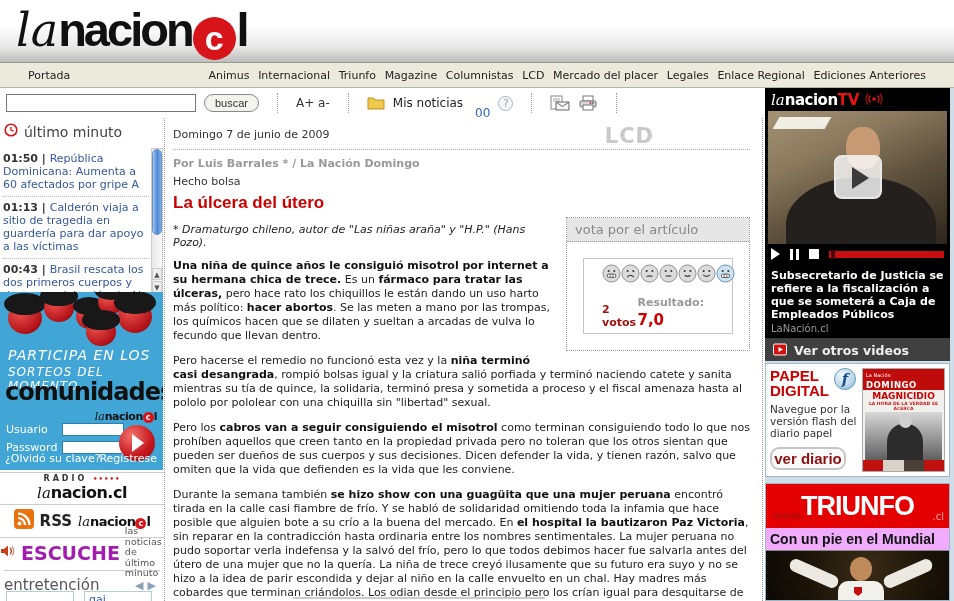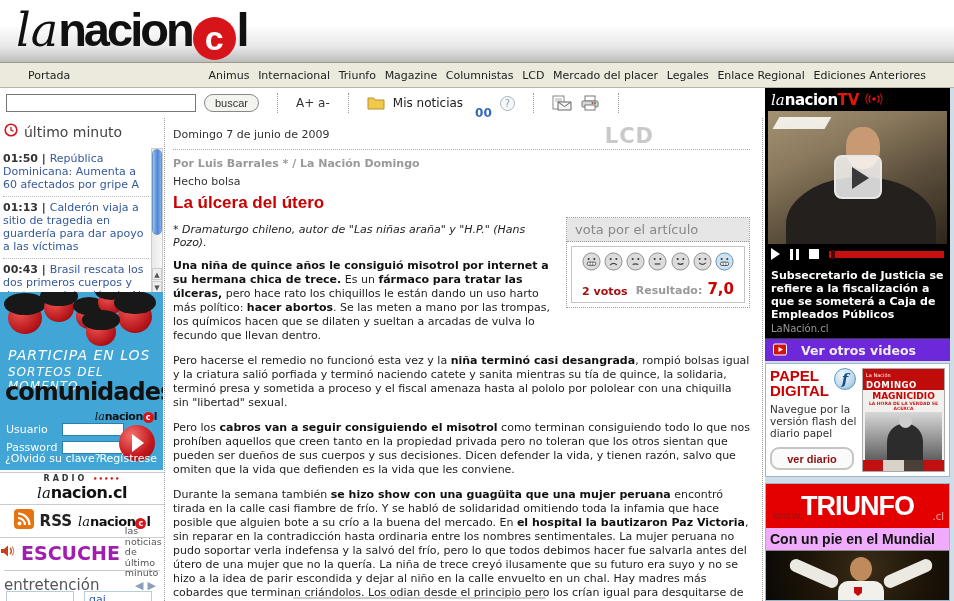--- a/index.html
+++ b/index.html
@@ -28,21 +28,21 @@
 
   
   #toolbar { position:absolute; left:0; top:88px; width:765px; height:30px; background:#fff;
              display:flex; align-items:center; gap:8px; padding:0 6px; }
   #search-input { width:190px; height:18px; border:1px solid #777; font-size:11px; padding:0 3px; }
   #search-btn { height:18px; border:1px solid #888; border-radius:9px; background:#f4f4ef;
              font-size:11px; padding:0 10px; color:#333; cursor:pointer; }
   .tsep { border-left:1px dotted #999; height:20px; margin:0 10px; }
   #fontsize { font-size:12px; color:#333; cursor:pointer; }
   .tb-label { font-size:12px; color:#222; cursor:pointer; }
-  #news-count { font-size:12px; color:#3366bb; font-weight:bold; margin-left:4px;margin-top:20px; }
+  #news-count { font-size:12px; color:#3366bb; font-weight:normal; margin-left:4px;margin-top:20px; }
   .help-circ { display:inline-block; width:15px; height:15px; border-radius:50%;
              border:1px solid #aab4be; color:#8fa0ae; font-size:10px; text-align:center;
              line-height:13px; background:#f4f8fb; cursor:pointer; }
   .tico { display:inline-flex; cursor:pointer; }
 
   
   #leftcol { position:absolute; left:0; top:118px; width:165px; height:483px;
              border-right:1px dotted #999; }
   .lm-head { position:absolute; left:4px; top:4px; display:flex; gap:6px; align-items:center; }
   .lm-title { font-size:14px; color:#444; }
@@ -116,21 +116,21 @@
   .lcd-label { position:absolute; right:96px; top:-4px; font-size:21px; font-weight:bold;
            color:#c9c9c9; letter-spacing:1px; }
   .byline { margin-top:7px; font-size:11px; font-weight:bold; color:#999; }
   .kicker { margin-top:5px; font-size:11px; color:#333; }
   .headline { margin-top:5px; font-size:17px; font-weight:bold; color:#cc0000;
            font-family:"Liberation Sans", sans-serif; }
   #votebox { float:right; width:184px; margin:4px 0 8px 14px; border:1px dotted #9a9a9a;
            background:#fff; }
   .vote-title { background:#e6e6e6; color:#888; font-size:13px; padding:4px 8px;
            border-bottom:1px dotted #9a9a9a; }
-  .vote-inner { margin:4px; border:1px solid #c5c5c5; padding:5px 8px 4px; }
+  .vote-inner { margin:16px; border:1px solid #c5c5c5; padding:5px 16px 4px; }
   #faces { display:flex; justify-content:space-between; padding:0 2px; }
   .face { display:inline-flex; cursor:pointer; }
   .vote-bottom { display:flex; justify-content:space-between; align-items:flex-end;
            margin-top:8px; padding:0 2px; }
   .votes { color:#a21010; font-weight:bold; font-size:11px; }
   .result-label { color:#999; font-weight:bold; font-size:11px; }
   .result-value { color:#cc0000; font-weight:bold; font-size:15px; }
   .author-note { font-size:11px; font-style:italic; color:#222; margin-top:10px; }
   #paras { margin-top:10px; }
   #paras p { font-size:11px; line-height:14px; color:#222; margin-bottom:11px; }
@@ -161,37 +161,37 @@
            border-bottom:11px solid transparent; }
   .tv-controls { height:20px; display:flex; align-items:center; gap:10px; padding:0 6px; }
   .c-play { width:0; height:0; border-left:9px solid #fff; border-top:6px solid transparent;
            border-bottom:6px solid transparent; cursor:pointer; }
   .c-pause { width:9px; height:11px; border-left:3px solid #fff; border-right:3px solid #fff; cursor:pointer; }
   .c-stop { width:10px; height:10px; background:#fff; cursor:pointer; }
   .c-bar { position:relative; flex:1; height:7px; background:#c70f0f; cursor:pointer; }
   .c-bar::before { content:""; position:absolute; left:2px; top:-1px; width:4px; height:9px; background:#4a0606; }
   .tv-caption { padding:5px 6px 2px; color:#fff; font-weight:bold; font-size:11px; line-height:13px; }
   .tv-source { padding:0 6px; color:#999; font-size:10px; }
-  .tv-more { margin-top:4px; height:23px; background:#6d28d9; border-top:1px solid #3a3a3a;
-           display:flex; align-items:center; gap:14px; padding:0 8px; cursor:pointer; }
+  .tv-more { margin-top:4px; height:23px; background:#404040; border-top:1px solid #3a3a3a;
+           display:flex; align-items:center; gap:7px; padding:0 8px; cursor:pointer; }
   .tv-more-label { color:#eee; font-size:12.5px; font-weight:bold; }
 
   #paperblock { position:absolute; left:0; top:275px; width:185px; height:114px;
            background:#fff; border:1px solid #9fb6c9; display:flex; padding:4px; gap:4px; }
   .paper-left { width:88px; position:relative; }
   .paper-title { color:#cc0000; font-weight:bold; font-size:15px; line-height:15px;
            font-family:"Liberation Sans", sans-serif; }
   .flash-circ { position:absolute; right:2px; top:0px; width:22px; height:22px; border-radius:50%;
            background:radial-gradient(circle at 35% 30%, #eef6fc, #bcd8ec 60%, #7fb2d8);
            border:1px solid #6699bb; color:#184f86; font-weight:bold; font-style:italic;
            font-size:15px; text-align:center; line-height:21px; font-family:"DejaVu Serif", serif; }
   .paper-desc { margin-top:5px; font-size:10.5px; line-height:12px; color:#333; }
-  .paper-btn { position:absolute; left:0; bottom:2px; width:84px; height:23px;
+  .paper-btn { position:absolute; left:0; bottom:2px; width:76px; height:23px;
            border:2px solid #c5c5c5; border-radius:9px; background:#fafafa; color:#8b1010;
-           font-weight:bold; font-size:11px; cursor:pointer; font-family:"Liberation Sans", sans-serif; }
+           font-weight:bold; font-size:15px; cursor:pointer; font-family:"Liberation Sans", sans-serif; }
   .paper-cover { width:83px; height:104px; border:1px solid #aaa; background:#f2f0ec;
            overflow:hidden; position:relative; cursor:pointer; }
   .cover-mast { background:#c00b0b; color:#fff; padding:2px 3px 1px; line-height:8px; }
   .cover-mast .sm { font-size:5px; display:block; }
   .cover-mast .bg { font-size:8.5px; font-weight:bold; letter-spacing:0.5px; }
   .cover-head { color:#cc0000; font-weight:bold; font-size:9px; text-align:center; margin-top:1px; }
   .cover-sub { color:#cc2222; font-weight:bold; font-size:4.5px; text-align:center; line-height:5px; }
   .cover-photo { position:relative; margin:1px 2px 0; height:52px;
            background:linear-gradient(#d8d8d8, #8a8a8a 60%, #555); }
   .cover-fig { position:absolute; left:22px; bottom:0; width:36px; height:40px;

